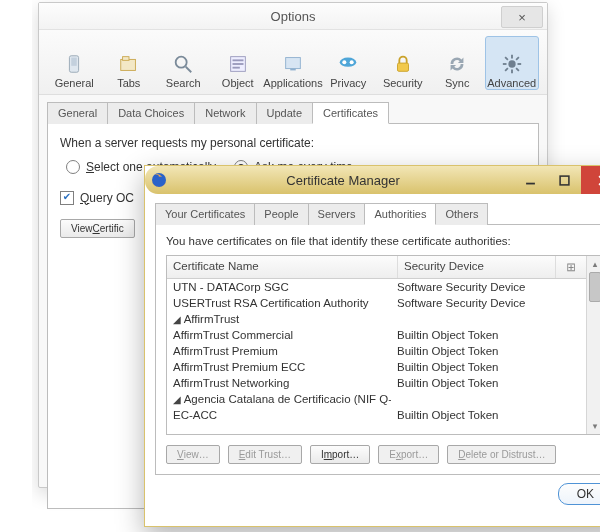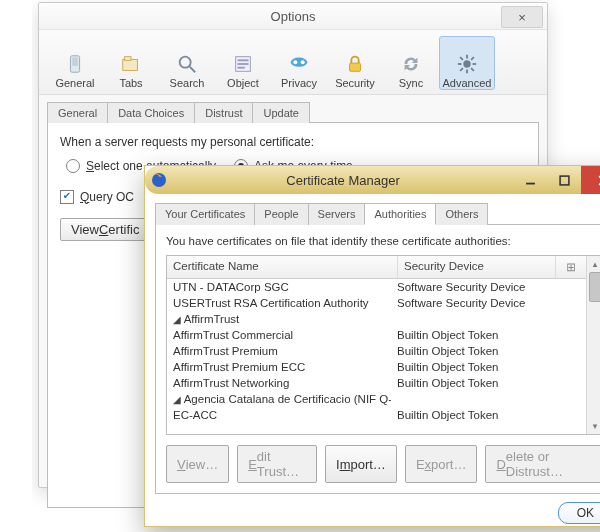--- a/index.html
+++ b/index.html
@@ -61,21 +61,21 @@
   .radio .dot{
     width:12px;height:12px;border:1px solid #7f7f7f;border-radius:50%;display:inline-flex;align-items:center;justify-content:center;
   }
   .radio.checked .dot::after{content:"";width:6px;height:6px;background:#333;border-radius:50%;}
   .chk{display:inline-flex;align-items:center;gap:6px;margin-left:0;}
   .chk .box{width:12px;height:12px;border:1px solid #7f7f7f;display:inline-flex;align-items:center;justify-content:center;font-size:10px;color:#2a6fbf;}
   .chk.checked .box::after{content:"✔";position:relative;top:-1px;}
   .sep{height:14px;}
   .btn{
     display:inline-flex;align-items:center;padding:3px 10px;border:1px solid var(--btn-border);
-    background:linear-gradient(#fcfcfc,#eaeaea);font-size:13px;color:#333;border-radius:2px;cursor:default;
+    background:linear-gradient(#fcfcfc,#eaeaea);font-size:10px;color:#333;border-radius:2px;cursor:default;
   }
   .btn.disabled{color:#9a9a9a;background:#f0f0f0;cursor:default;}
   .und{ text-decoration: underline; text-underline-offset:1px;}
 
   
   .win-cert{
     position:absolute; left:112px; top:165px; width:480px; height:360px;
     background:#fff;border:1px solid var(--gold);box-shadow:0 10px 26px rgba(0,0,0,.30);
   }
   .cert-title{
@@ -169,20 +169,29 @@
               <rect x="6" y="7" width="12" height="2" fill="#99b"></rect>
               <rect x="6" y="11" width="12" height="2" fill="#99b"></rect>
               <rect x="6" y="15" width="8" height="2" fill="#99b"></rect>
             </svg>
           </span>
           <span class="tlabel">Object</span>
         </div>
         <div class="tool">
           <span class="ticon">
             <svg viewBox="0 0 24 24">
+              <rect x="4" y="5" width="16" height="12" fill="#d7e5f3" stroke="#8fb0cf"></rect>
+              <rect x="9" y="17" width="6" height="2" fill="#8fb0cf"></rect>
+            </svg>
+          </span>
+          <span class="tlabel">Applications</span>
+        </div>
+        <div class="tool">
+          <span class="ticon">
+            <svg viewBox="0 0 24 24">
               <ellipse cx="12" cy="10" rx="9" ry="5" fill="#4fa6d8"></ellipse>
               <circle cx="8" cy="10" r="2.2" fill="#fff"></circle>
               <circle cx="16" cy="10" r="2.2" fill="#fff"></circle>
             </svg>
           </span>
           <span class="tlabel">Privacy</span>
         </div>
         <div class="tool">
           <span class="ticon">
             <svg viewBox="0 0 24 24">
@@ -217,22 +226,23 @@
               </g>
             </svg>
           </span>
           <span class="tlabel">Advanced</span>
         </div>
       </div>
     <div class="opt-body">
       <div class="subtabs" id="opt-subtabs">
           <div class="subtab">General</div>
           <div class="subtab">Data Choices</div>
-          <div class="subtab">Distrust</div>
+          <div class="subtab">Network</div>
           <div class="subtab">Update</div>
+          <div class="subtab active">Certificates</div>
         </div>
       <div class="opt-panel">
         <div>When a server requests my personal certificate:</div>
         <div class="radio-row">
           <label class="radio">
             <span class="dot"></span>
             <span><span></span><span class="und">S</span><span>elect one automatically</span></span>
           </label>
           <label class="radio checked">
             <span class="dot"></span>

